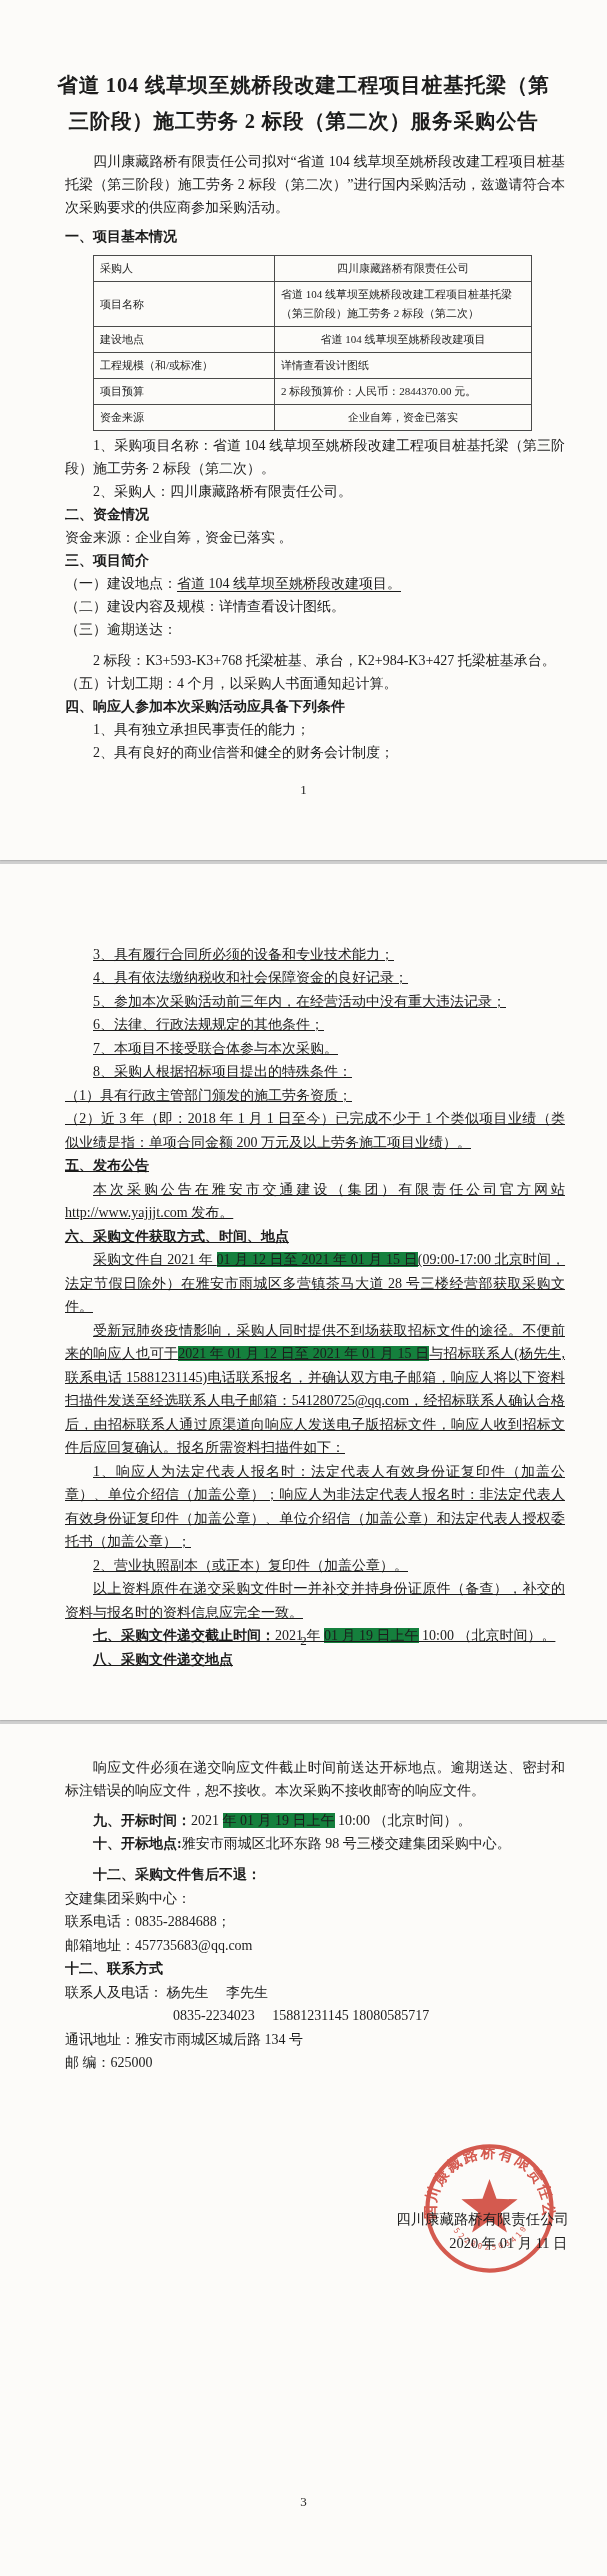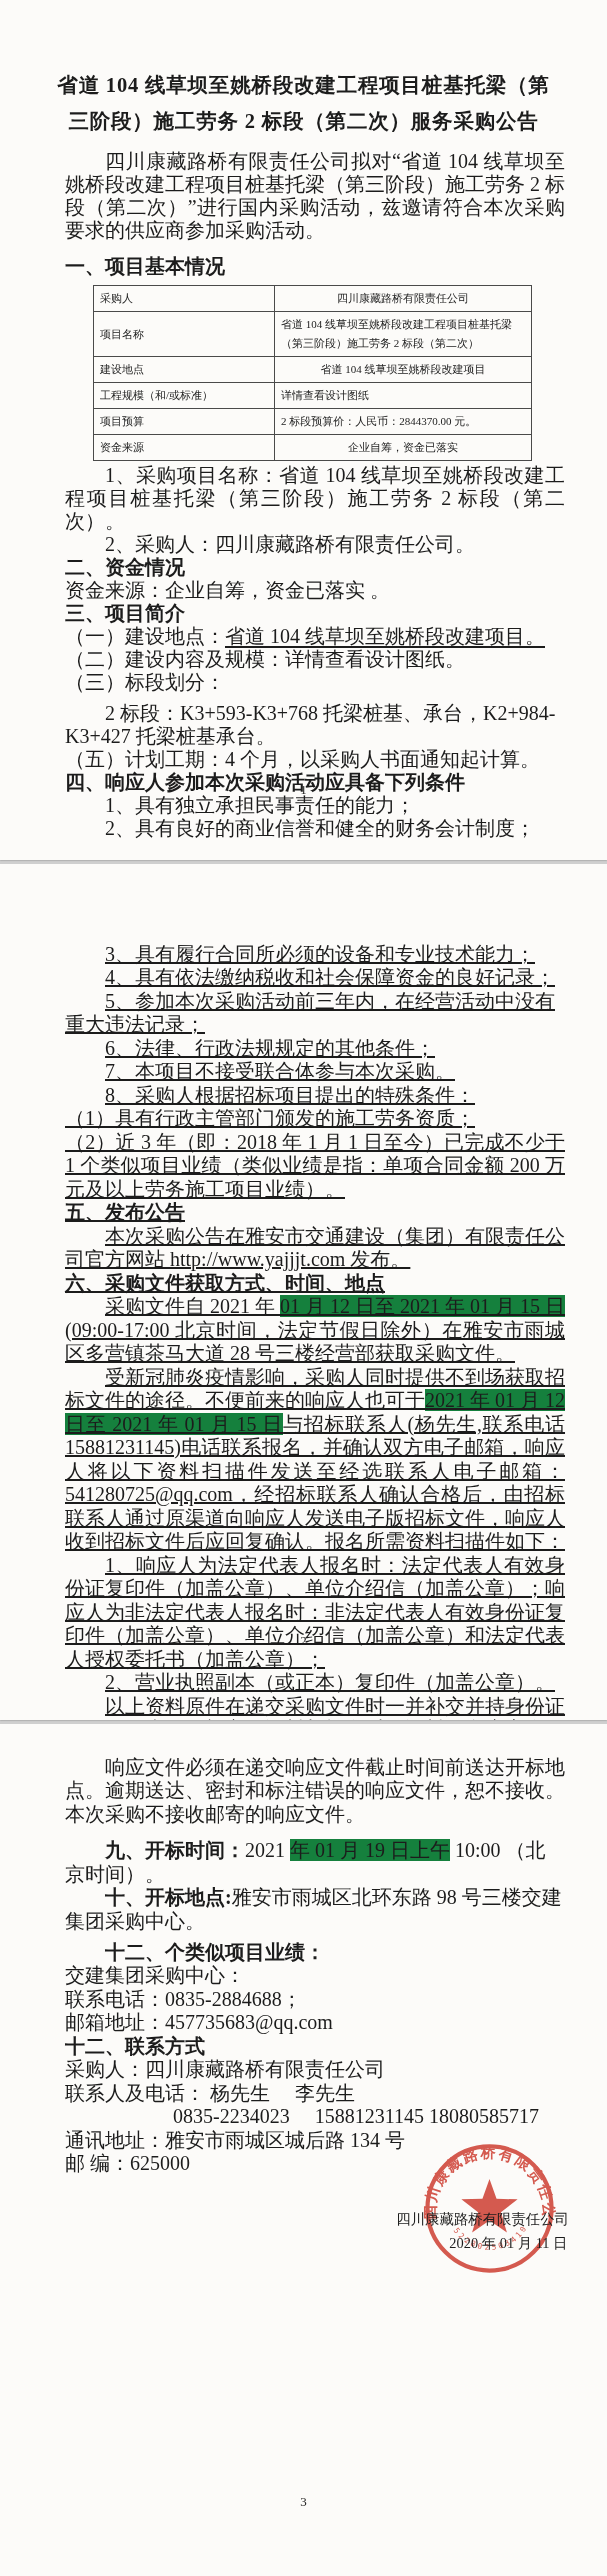--- a/index.html
+++ b/index.html
@@ -22,28 +22,28 @@
   #page3{height:853px;margin-top:3.8px;}
 
   .doc-title{
     margin:67px 50px 0;
     font-size:20.5px;
     font-weight:bold;
     text-align:center;
     line-height:36px;
     letter-spacing:0.8px;
   }
-  .body-text{font-size:20px;line-height:23px;}
+  .body-text{font-size:14px;line-height:23px;}
   .block{margin:0 42px 0 65px;}
   .indent{text-indent:2em;}
   .just{text-align:justify;}
   .bold{font-weight:bold;}
   .hl{background:#15803d;}
   .ul{text-decoration:underline;text-underline-offset:3px;}
-  .mt6{margin-top:13px;} .mt10{margin-top:7.6px;} .mt14{margin-top:10.6px;}
+  .mt6{margin-top:6px;} .mt10{margin-top:7.6px;} .mt14{margin-top:10.6px;}
 
   table.info{
     border-collapse:collapse;
     margin:7.6px 0 3px 93px;
     width:439px;
     font-size:11px;
   }
   table.info td{
     border:0.8px solid #4a4a4a;
     line-height:19px;
@@ -135,21 +135,21 @@
 
   <div class="block body-text indent just">1、采购项目名称：省道 104 线草坝至姚桥段改建工程项目桩基托梁（第三阶段）施工劳务 2 标段（第二次）。</div>
   <div class="block body-text indent">2、采购人：四川康藏路桥有限责任公司。</div>
   <div class="block body-text bold">二、资金情况</div>
   <div class="block body-text">资金来源：企业自筹，资金已落实 。</div>
   <div class="block body-text bold">三、项目简介</div>
   <div class="block body-text">
     <span>（一）建设地点：</span><span class="ul">省道 104 线草坝至姚桥段改建项目。</span>
   </div>
   <div class="block body-text">（二）建设内容及规模：详情查看设计图纸。</div>
-  <div class="block body-text">（三）标段划分：</div>
+  <div class="block body-text">（三）逾期送达：</div>
   <div class="block body-text indent mt10">2 标段：K3+593-K3+768 托梁桩基、承台，K2+984-K3+427 托梁桩基承台。</div>
   <div class="block body-text">（五）计划工期：4 个月，以采购人书面通知起计算。</div>
   <div class="block body-text bold">四、响应人参加本次采购活动应具备下列条件</div>
   <div class="block body-text indent">1、具有独立承担民事责任的能力；</div>
   <div class="block body-text indent">2、具有良好的商业信誉和健全的财务会计制度；</div>
 
   <div class="page-num">1</div>
 </div>
 
 <div class="page" id="page2">
@@ -184,26 +184,25 @@
 
 <div class="page" id="page3">
   <div class="content">
     <div class="block body-text indent just">响应文件必须在递交响应文件截止时间前送达开标地点。逾期送达、密封和标注错误的响应文件，恕不接收。本次采购不接收邮寄的响应文件。</div>
     <div class="block body-text indent mt6">
       <span class="bold">九、开标时间：</span><span>2021 </span><span class="hl">年 01 月 19 日上午</span><span> 10:00 （北京时间）。</span>
     </div>
     <div class="block body-text indent">
       <span class="bold">十、开标地点:</span><span>雅安市雨城区北环东路 98 号三楼交建集团采购中心。</span>
     </div>
-    <div class="block body-text bold indent mt10">十二、个类似项目业绩：</div>
+    <div class="block body-text bold indent mt10">十二、采购文件售后不退：</div>
     <div class="block body-text">交建集团采购中心：</div>
     <div class="block body-text">联系电话：0835-2884688；</div>
     <div class="block body-text">邮箱地址：457735683@qq.com</div>
     <div class="block body-text bold">十二、联系方式</div>
-    <div class="block body-text">采购人：四川康藏路桥有限责任公司</div>
     <div class="block body-text">联系人及电话： 杨先生　 李先生</div>
     <div class="block body-text contact-numbers">0835-2234023　 15881231145 18080585717</div>
     <div class="block body-text">通讯地址：雅安市雨城区城后路 134 号</div>
     <div class="block body-text">邮 编：625000</div>
   </div>
 
   <svg class="seal" viewBox="0 0 200 200" xmlns="http://www.w3.org/2000/svg">
     <defs>
       <path id="arcTop" d="M 25,122 A 77,77 0 1 1 175,122" fill="none"></path>
       <path id="arcBottom" d="M 45,124 A 61,61 0 0 0 155,124" fill="none"></path>

